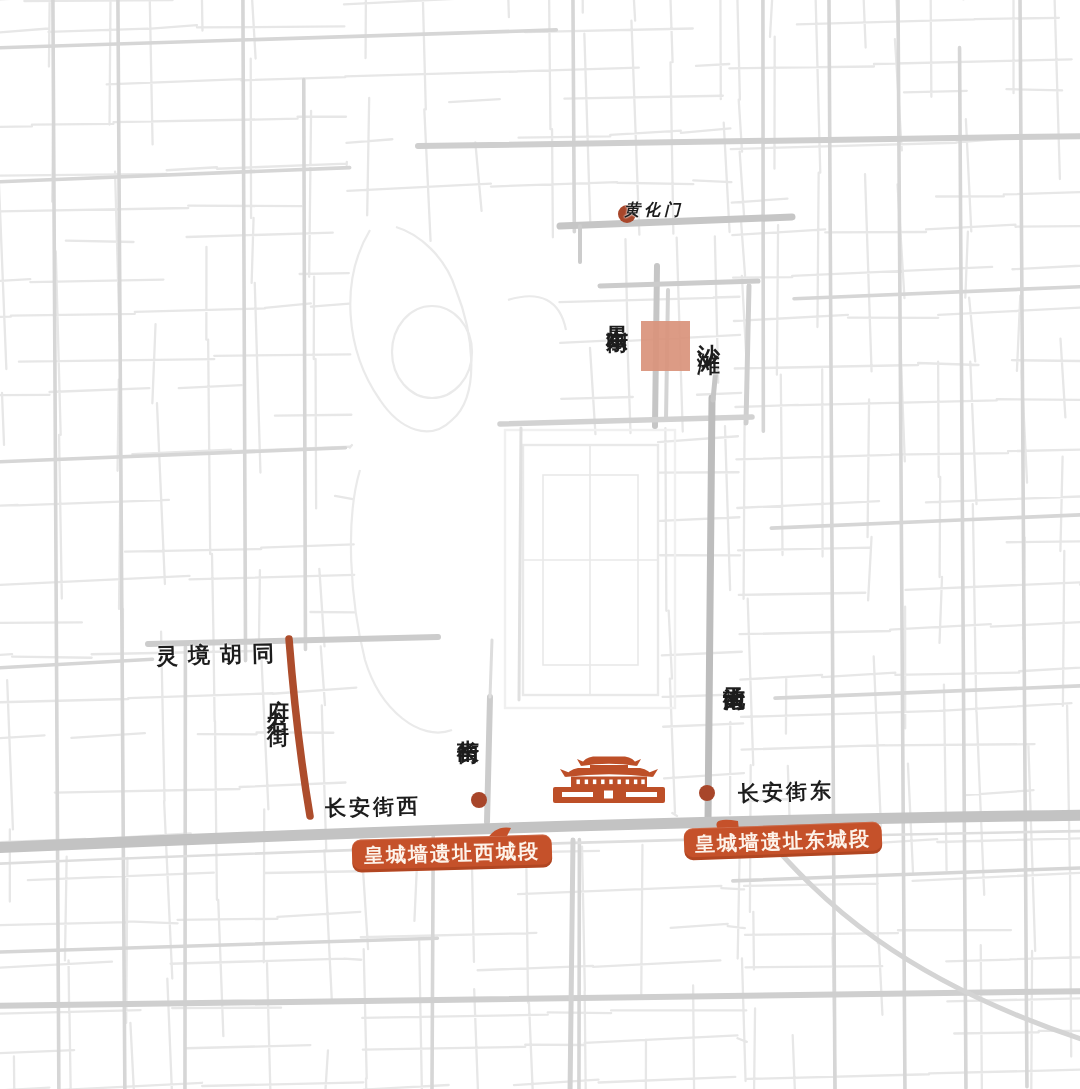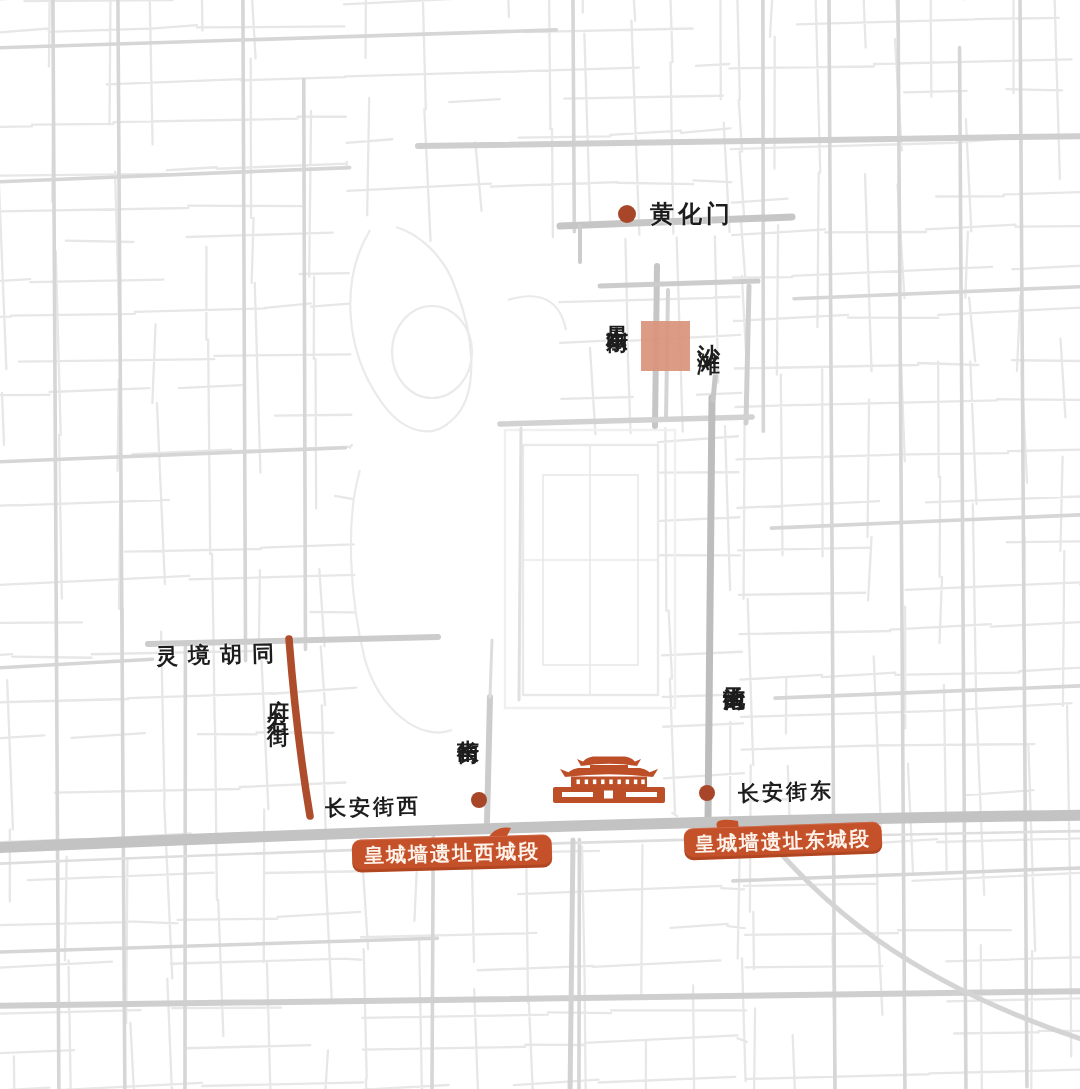--- a/index.html
+++ b/index.html
@@ -98,21 +98,21 @@
         <rect x="562" y="792" width="31" height="5"></rect>
         <rect x="604" y="790.5" width="9" height="8"></rect>
         <rect x="626" y="792" width="31" height="5"></rect>
       </g>
     </g>
 
     <path d="M486 841 Q495 825 511 828 L504 842 Z" fill="#c5512a"></path>
     <path d="M719 831 Q709 816 738 821 L739 831 Z" fill="#c5512a"></path>
   </svg>
 
-  <div class="lbl" style="left:650px;top:202px;letter-spacing:4px;font-size:24px;">黄化门</div>
+  <div class="lbl" style="left:624px;top:202px;letter-spacing:4px;font-size:16px;font-style:italic;">黄化门</div>
 
   <div class="lbl vert" style="left:606px;top:307px;letter-spacing:2px;font-size:22px;">景山东街</div>
 
   <div class="lbl vert" style="left:697px;top:325px;letter-spacing:8px;font-size:23px;">沙滩</div>
 
   <div class="lbl" style="left:156px;top:644px;letter-spacing:10px;font-size:22px;transform:rotate(-1.5deg);">灵境胡同</div>
 
   <div class="lbl vert" style="left:267px;top:681px;letter-spacing:13px;font-size:22px;">府右街</div>
 
   <div class="lbl vert" style="left:457px;top:722px;letter-spacing:1px;font-size:22px;">南长街</div>

